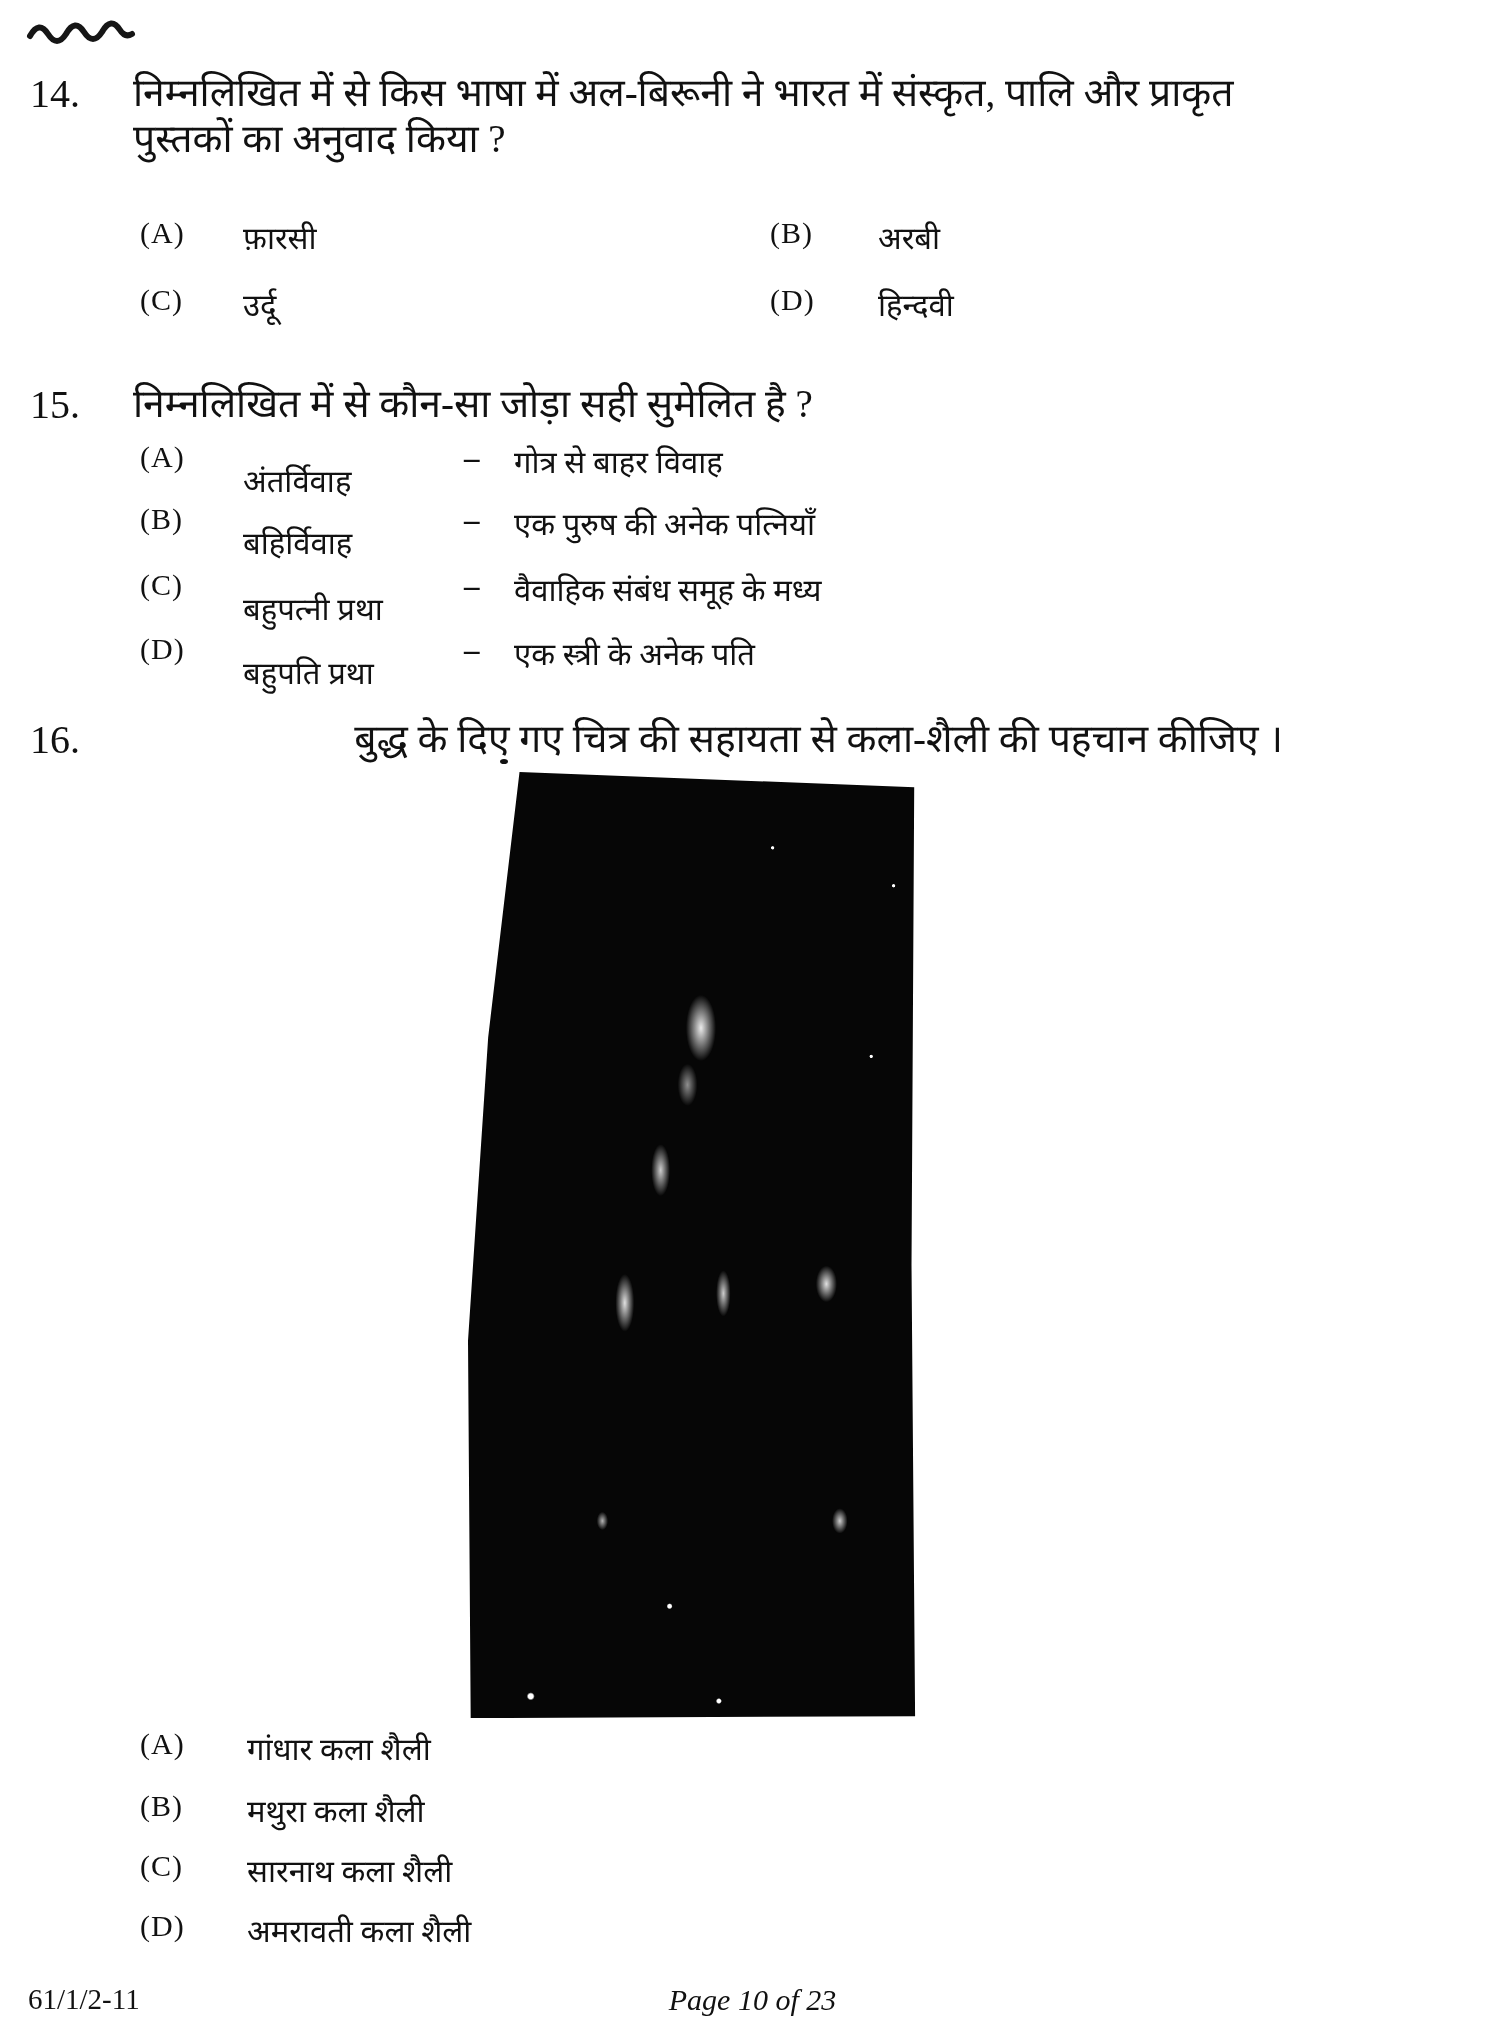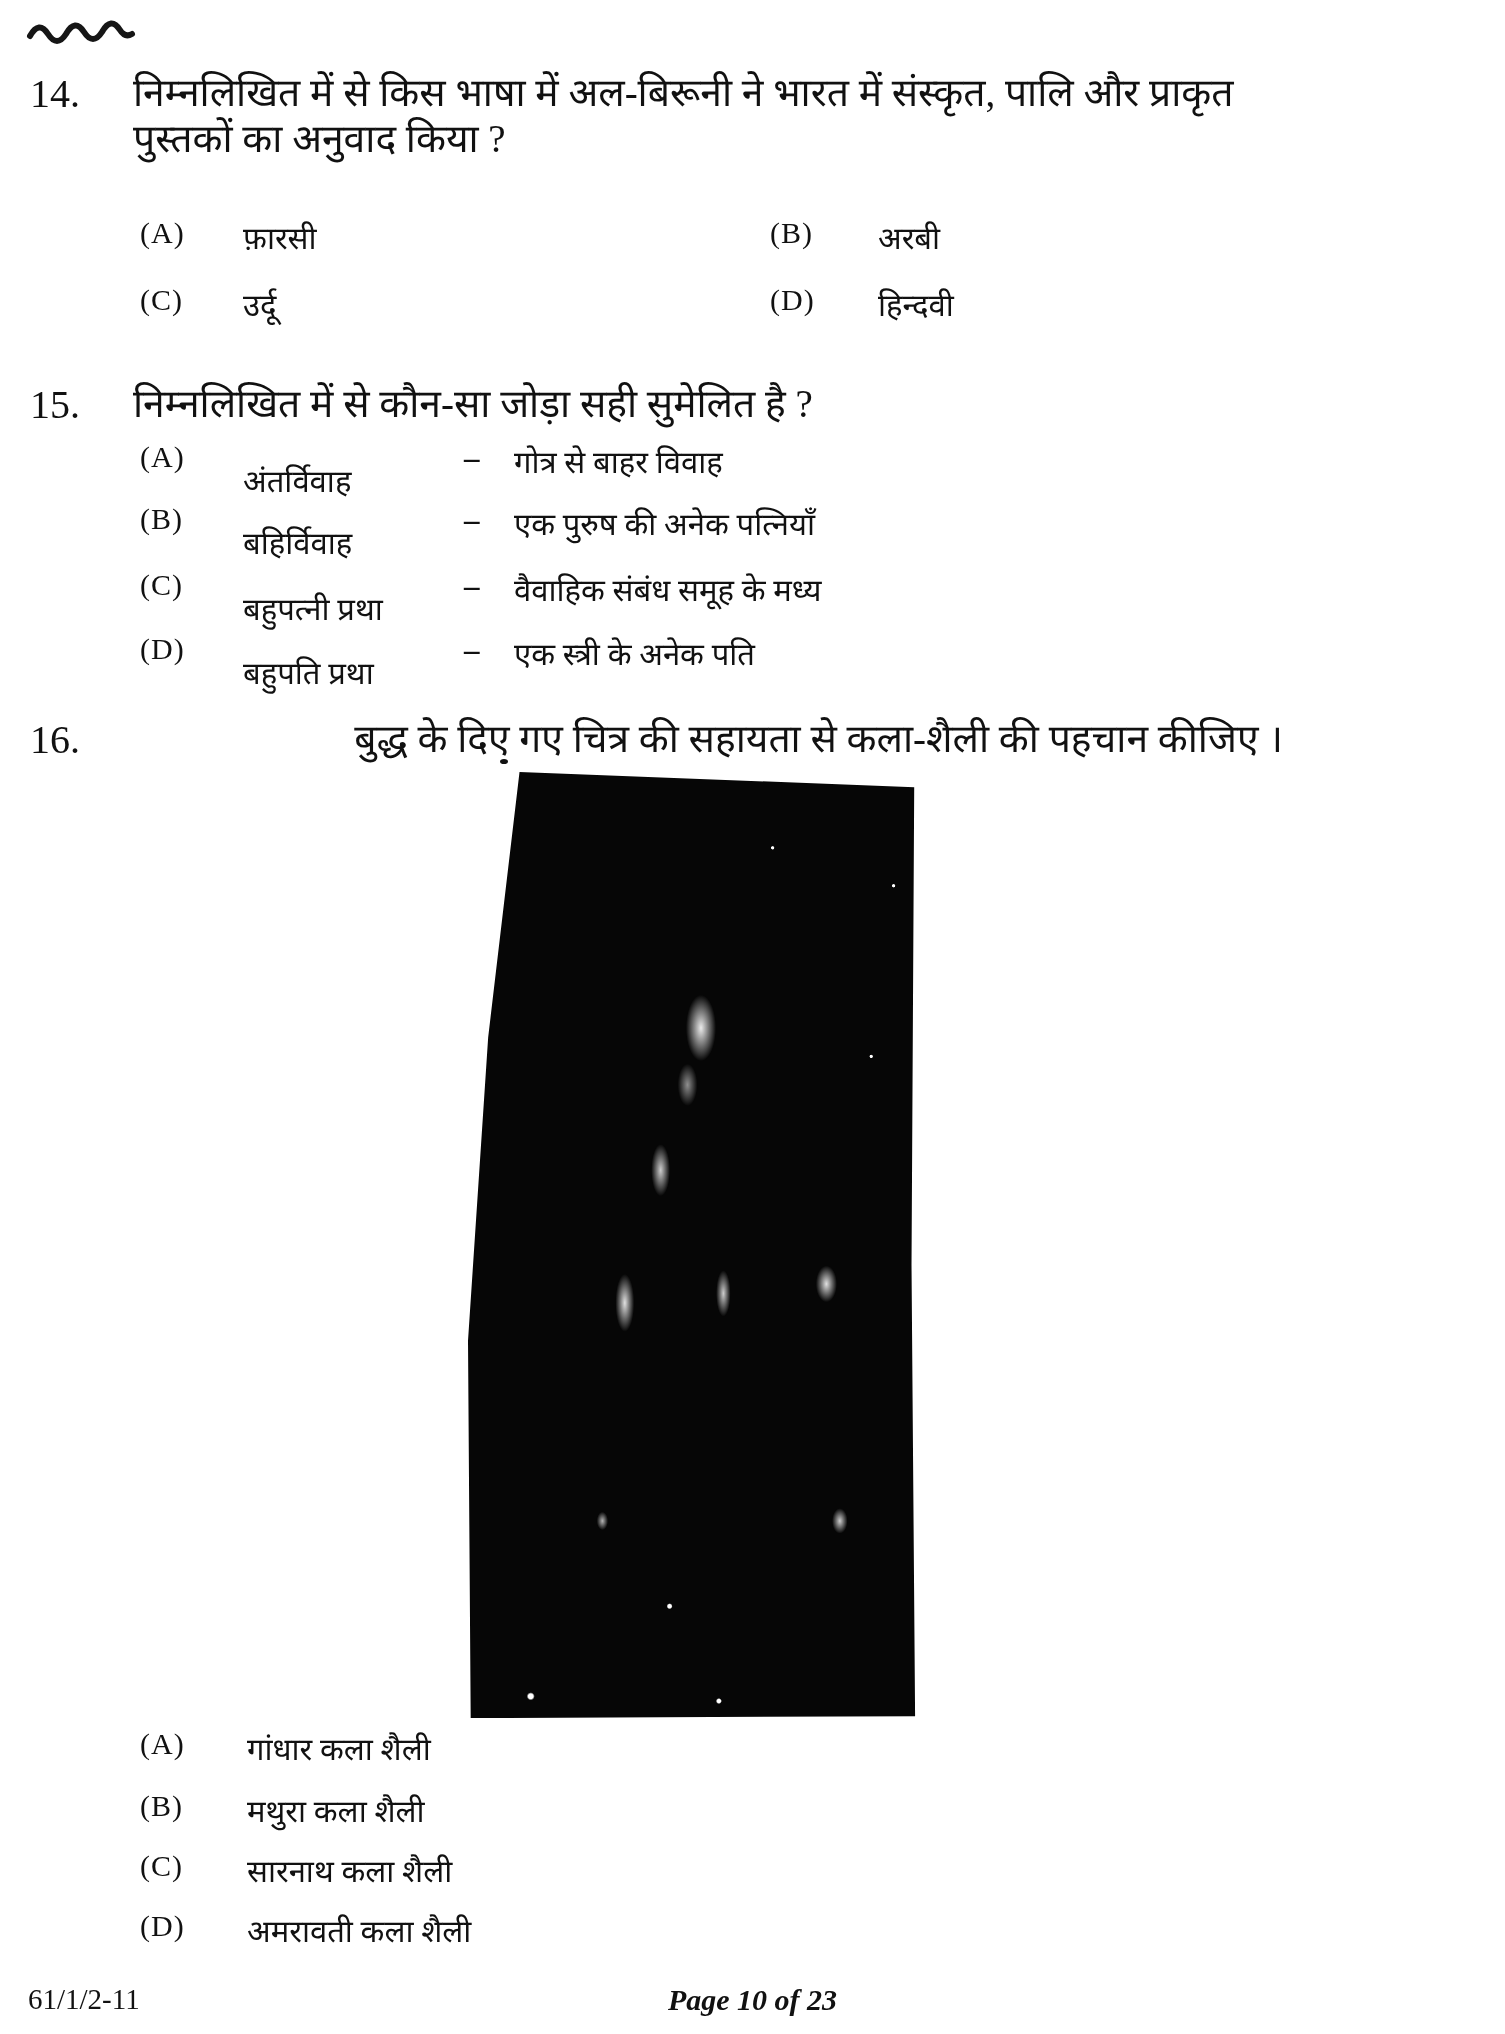--- a/index.html
+++ b/index.html
@@ -47,21 +47,21 @@
       radial-gradient(circle 2px at 95% 12%, #fff 60%, transparent 100%),
       radial-gradient(circle 2px at 68% 8%, #fff 60%, transparent 100%),
       radial-gradient(circle 2px at 90% 30%, #fff 60%, transparent 100%);
     clip-path:polygon(11.5% 0%, 99.6% 1.6%, 99% 52%, 99.8% 99.6%, 0.6% 99.8%, 0% 60%, 4.5% 28%, 9% 10%);
   }
   .photo-dot{left:500px;top:759px;width:8px;height:5px;background:#111;border-radius:50%;}
   .q16-row0{top:1727px;} .q16-row1{top:1789px;} .q16-row2{top:1849px;} .q16-row3{top:1909px;}
   .q16-letter{left:140px;} .q16-opt{left:247px;}
   
   .footer-code{left:28px;top:1983px;font-size:29px;}
-  .footer-page{left:0;right:0;top:1983px;text-align:center;font-size:30px;font-weight:bold;font-style:italic;}
+  .footer-page{left:0;right:0;top:1983px;text-align:center;font-size:30px;font-weight:normal;font-style:italic;}
 </style>
 </head>
 <body>
 
 <svg class="abs squiggle" width="120" height="34" viewBox="0 0 120 34">
   <path d="M4 20 q9 -16 18 -2 q9 14 18 0 q9 -16 18 -2 q9 14 18 0 q9 -16 18 -2 q5 8 12 4" fill="none" stroke="#161616" stroke-width="6" stroke-linecap="round"></path>
 </svg>
 
 <div class="abs qnum q14-num">14.</div>
 <div class="abs qtext q14-text">निम्नलिखित में से किस भाषा में अल-बिरूनी ने भारत में संस्कृत, पालि और प्राकृत पुस्तकों का अनुवाद किया ?</div>

